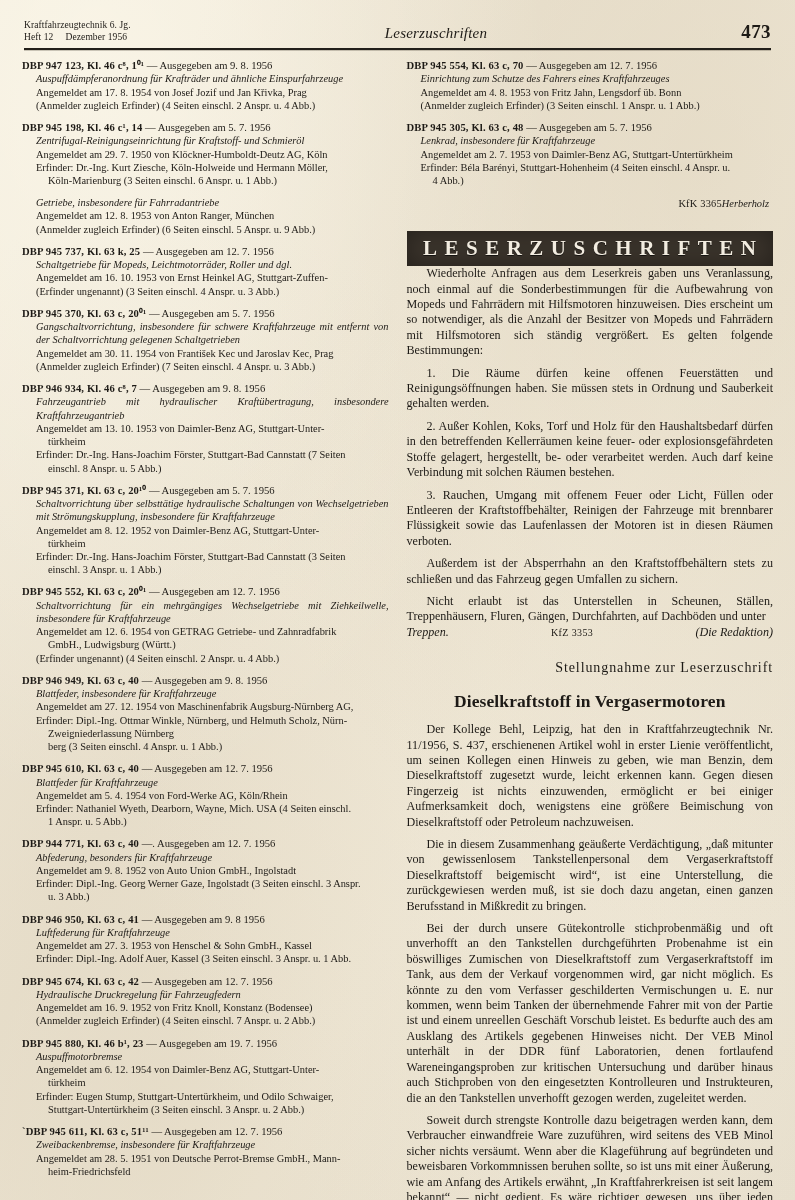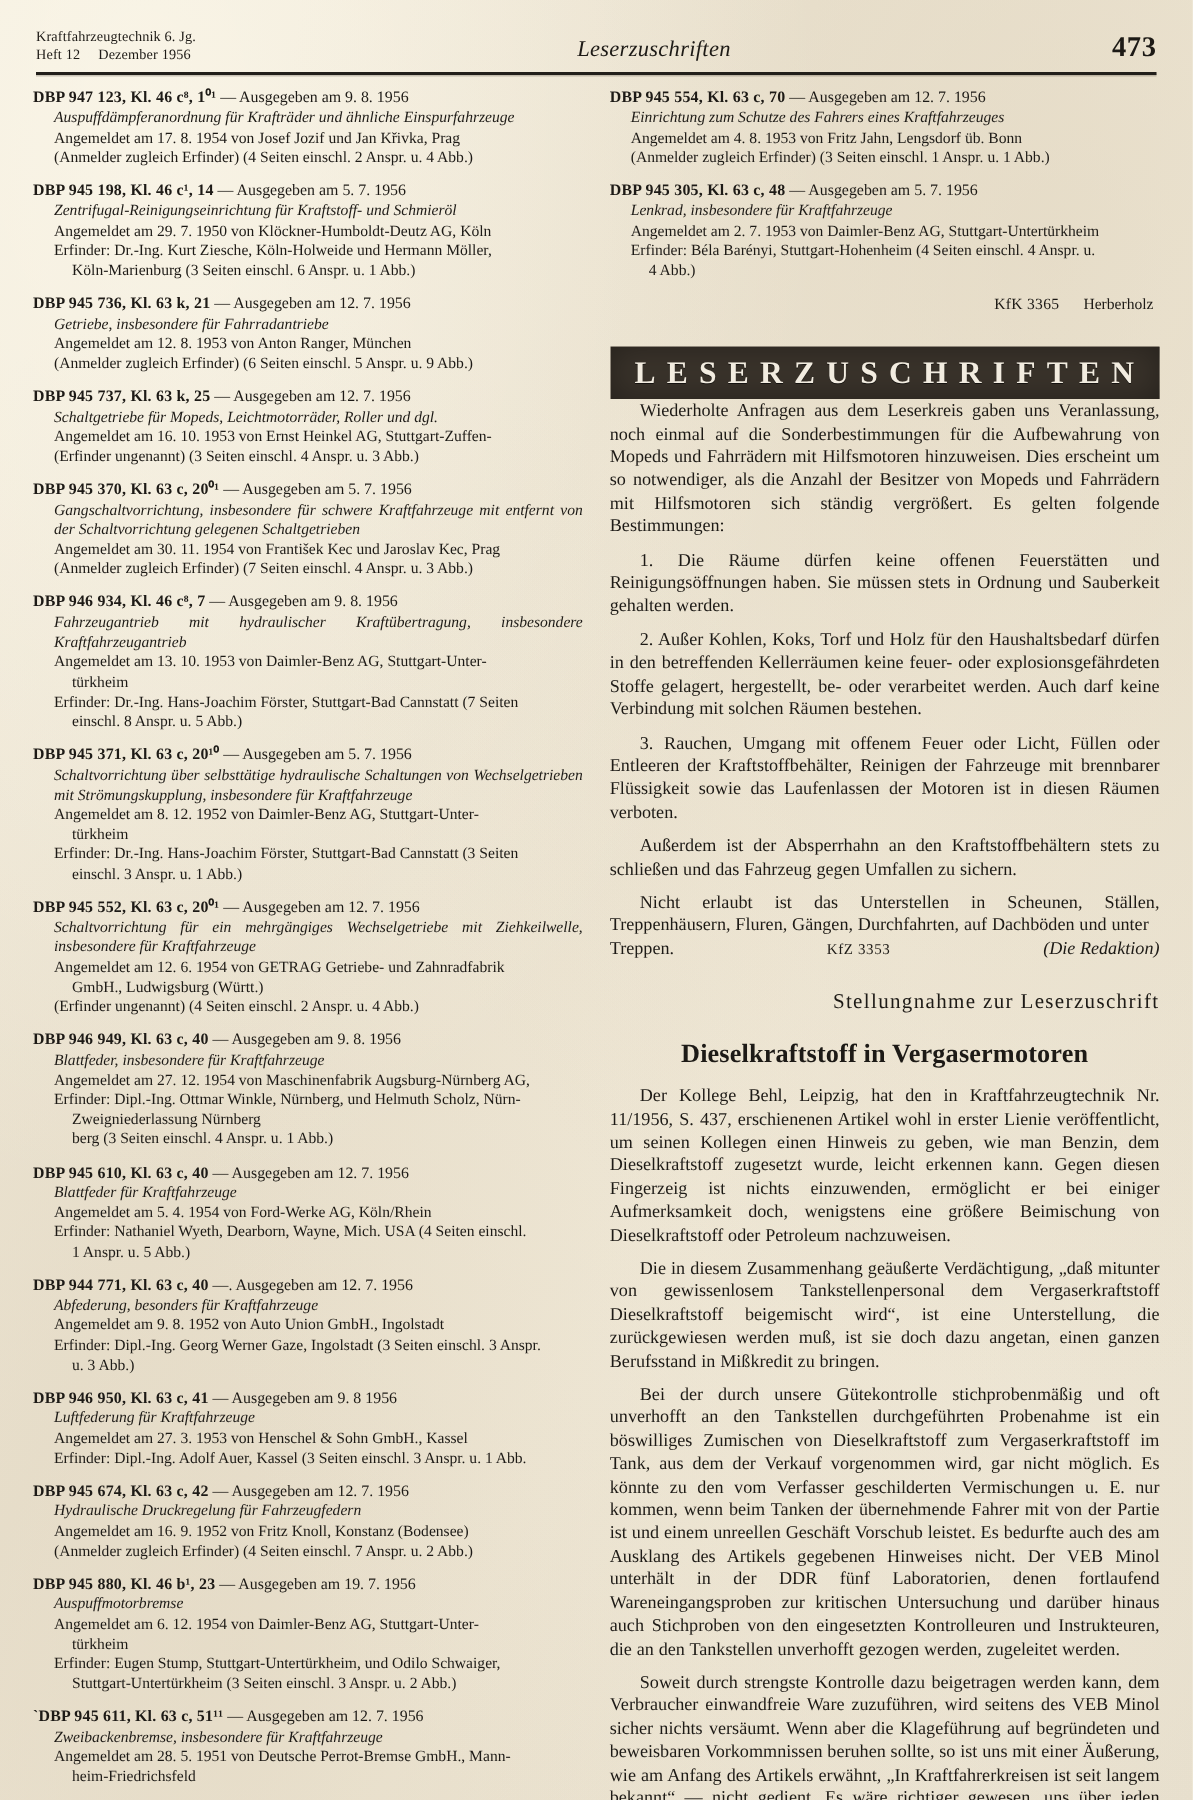--- a/index.html
+++ b/index.html
@@ -57,21 +57,21 @@
     font-style:italic; font-size:10.4px; line-height:13.2px;
     margin-left:14px; text-align:justify;
   }
   .entry .line{
     font-size:10.4px; line-height:13.2px; margin-left:14px; text-align:justify;
   }
   .entry .line.cont{ margin-left:26px; }
 
   .sig{ text-align:right; font-size:10.4px; margin:11px 4px 0 0; }
   .sig .kfk{ letter-spacing:.2px; }
-  .sig .nm{ margin-left:16px; }
+  .sig .nm{ font-style:italic; margin-left:0; }
 
   
   .banner{
     margin:22px 0 0 0;
     background:#3a332b;
     height:35px;
     display:flex; align-items:center; justify-content:center;
     box-shadow:inset 0 0 22px rgba(0,0,0,.35);
   }
   .banner span{
@@ -91,21 +91,21 @@
   }
   p.body{
     font-size:12.1px; line-height:15.4px; text-align:justify;
     margin:0 0 7px 0; text-indent:20px;
     word-spacing:.2px;
   }
   .tailline{
     font-size:12.1px; line-height:15.4px; display:flex;
     justify-content:space-between; align-items:baseline; margin-top:-7px;
   }
-  .tailline .lead{ white-space:nowrap; }
+  .tailline .lead{ white-space:nowrap;font-style:italic; }
   .tailline .code{ font-size:10px; letter-spacing:.4px; }
   .tailline .who{ font-style:italic; white-space:nowrap;}
 </style>
 </head>
 <body>
 
 <div class="paper-grain"></div>
 
 <div class="page">
 
@@ -131,21 +131,20 @@
           <div class="line">(Anmelder zugleich Erfinder) (4 Seiten einschl. 2 Anspr. u. 4 Abb.)</div>
         </div>
         <div class="entry">
           <div class="hd"><b>DBP 945 198, Kl. 46 c¹, 14</b><span> — Ausgegeben am 5. 7. 1956</span></div>
           <div class="title">Zentrifugal-Reinigungseinrichtung für Kraftstoff- und Schmieröl</div>
           <div class="line">Angemeldet am 29. 7. 1950 von Klöckner-Humboldt-Deutz AG, Köln</div>
           <div class="line">Erfinder: Dr.-Ing. Kurt Ziesche, Köln-Holweide und Hermann Möller,</div>
           <div class="line cont">Köln-Marienburg (3 Seiten einschl. 6 Anspr. u. 1 Abb.)</div>
         </div>
         <div class="entry">
-          <div class="hd"><b>DBP 945 736, Kl. 63 k, 21</b><span> — Ausgegeben am 12. 7. 1956</span></div>
           <div class="title">Getriebe, insbesondere für Fahrradantriebe</div>
           <div class="line">Angemeldet am 12. 8. 1953 von Anton Ranger, München</div>
           <div class="line">(Anmelder zugleich Erfinder) (6 Seiten einschl. 5 Anspr. u. 9 Abb.)</div>
         </div>
         <div class="entry">
           <div class="hd"><b>DBP 945 737, Kl. 63 k, 25</b><span> — Ausgegeben am 12. 7. 1956</span></div>
           <div class="title">Schaltgetriebe für Mopeds, Leichtmotorräder, Roller und dgl.</div>
           <div class="line">Angemeldet am 16. 10. 1953 von Ernst Heinkel AG, Stuttgart-Zuffen-</div>
           <div class="line">(Erfinder ungenannt) (3 Seiten einschl. 4 Anspr. u. 3 Abb.)</div>
         </div>

